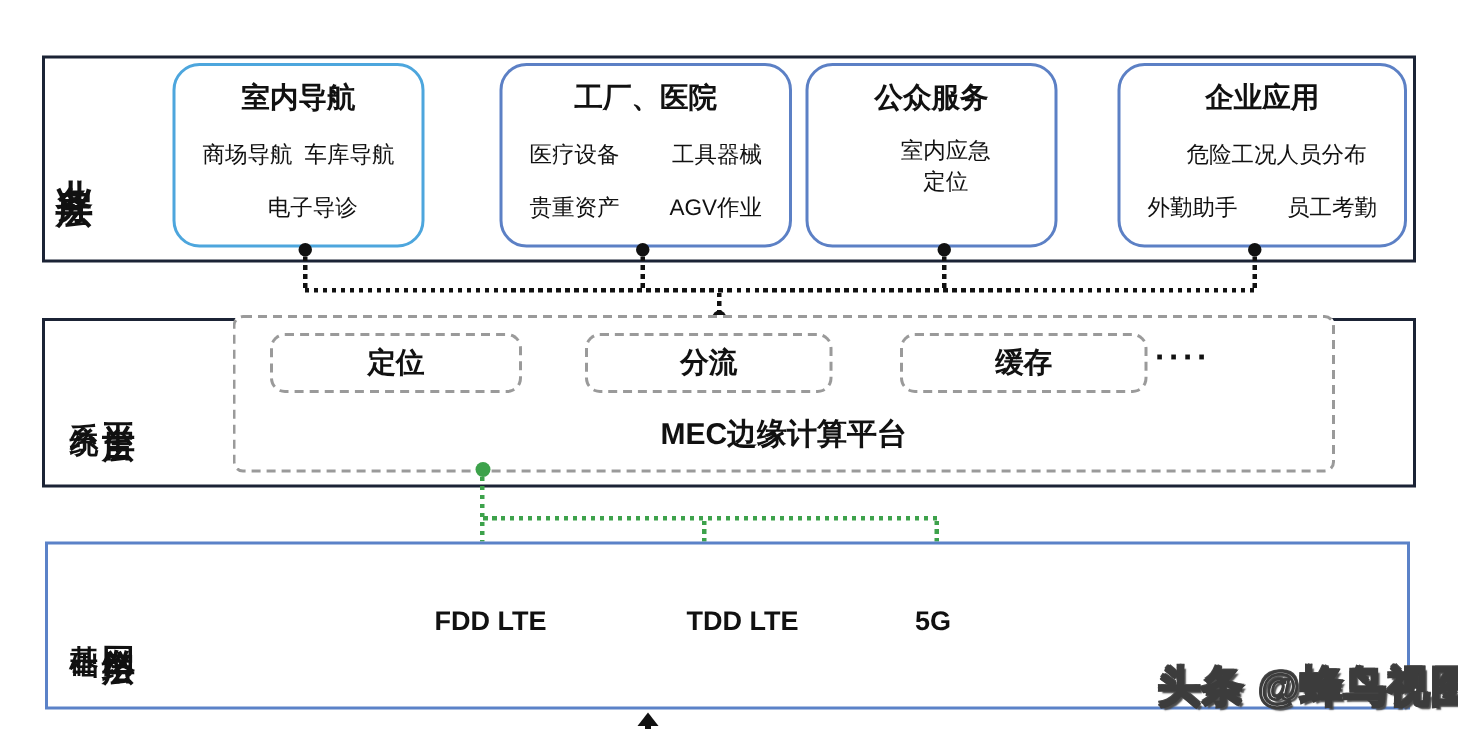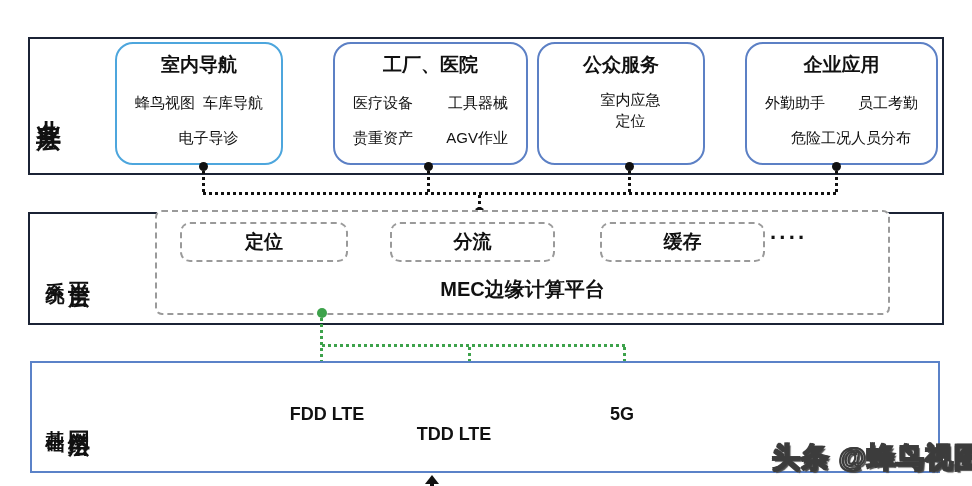--- a/index.html
+++ b/index.html
@@ -63,21 +63,21 @@
   .hdot-black{position:absolute;height:3px;background:repeating-linear-gradient(90deg,#111 0 3px,transparent 3px 6px);}
   .vdot-black{position:absolute;width:3px;background:repeating-linear-gradient(180deg,#111 0 3px,transparent 3px 6px);}
   .hdot-green{position:absolute;height:3px;background:repeating-linear-gradient(90deg,#3da24b 0 3px,transparent 3px 6px);}
   .vdot-green{position:absolute;width:3px;background:repeating-linear-gradient(180deg,#3da24b 0 3px,transparent 3px 6px);}
   .bdot{position:absolute;width:9px;height:9px;border-radius:50%;background:#111;}
   .gdot{position:absolute;width:10px;height:10px;border-radius:50%;background:#3da24b;}
 
   
   .tech{position:absolute;top:404px;transform:translateX(-50%);font-weight:bold;font-size:18px;white-space:nowrap;}
   #tech-1{left:327px;}
-  #tech-2{left:454px;margin-top:20px;}
+  #tech-2{left:495px;}
   #tech-3{left:622px;}
 
   
   #watermark{
     position:absolute;left:772px;top:439px;font-size:28px;font-weight:bold;letter-spacing:1px;
     color:#fff;white-space:nowrap;
     -webkit-text-stroke:1.8px #3c3c3c;
     text-shadow:-1px -1px 0 #4a4a4a,1px -1px 0 #4a4a4a,-1px 1px 0 #4a4a4a,2px 2px 1px #4a4a4a;
   }
 
@@ -92,21 +92,21 @@
 <body>
 
 <div class="stage">
 
   <div class="layer-rect" id="biz-rect"></div>
   <div class="vlabel" id="biz-label">业务层</div>
 
   <div class="bizbox" id="bizbox-1">
     <div class="bizbox-title">室内导航</div>
     <div class="bizrow">
-      <span>蜂鸟视图</span>
+      <span>商场导航</span>
       <span>车库导航</span>
     </div>
     <div class="bizrow center">
       <span>电子导诊</span>
     </div>
   </div>
 
   <div class="bizbox" id="bizbox-2">
     <div class="bizbox-title">工厂、医院</div>
     <div class="bizrow">
@@ -124,26 +124,26 @@
     <div class="bizrow center tight">
       <span>室内应急</span>
     </div>
     <div class="bizrow center close">
       <span>定位</span>
     </div>
   </div>
 
   <div class="bizbox" id="bizbox-4">
     <div class="bizbox-title">企业应用</div>
+    <div class="bizrow center">
+      <span>危险工况人员分布</span>
+    </div>
     <div class="bizrow">
       <span>外勤助手</span>
       <span>员工考勤</span>
-    </div>
-    <div class="bizrow center">
-      <span>危险工况人员分布</span>
     </div>
   </div>
 
   <div class="bdot" style="left:199px;top:162px;"></div>
   <div class="bdot" style="left:424px;top:162px;"></div>
   <div class="bdot" style="left:625px;top:162px;"></div>
   <div class="bdot" style="left:832px;top:162px;"></div>
   <div class="vdot-black" style="left:202px;top:171px;height:23px;"></div>
   <div class="vdot-black" style="left:427px;top:171px;height:23px;"></div>
   <div class="vdot-black" style="left:628px;top:171px;height:23px;"></div>

